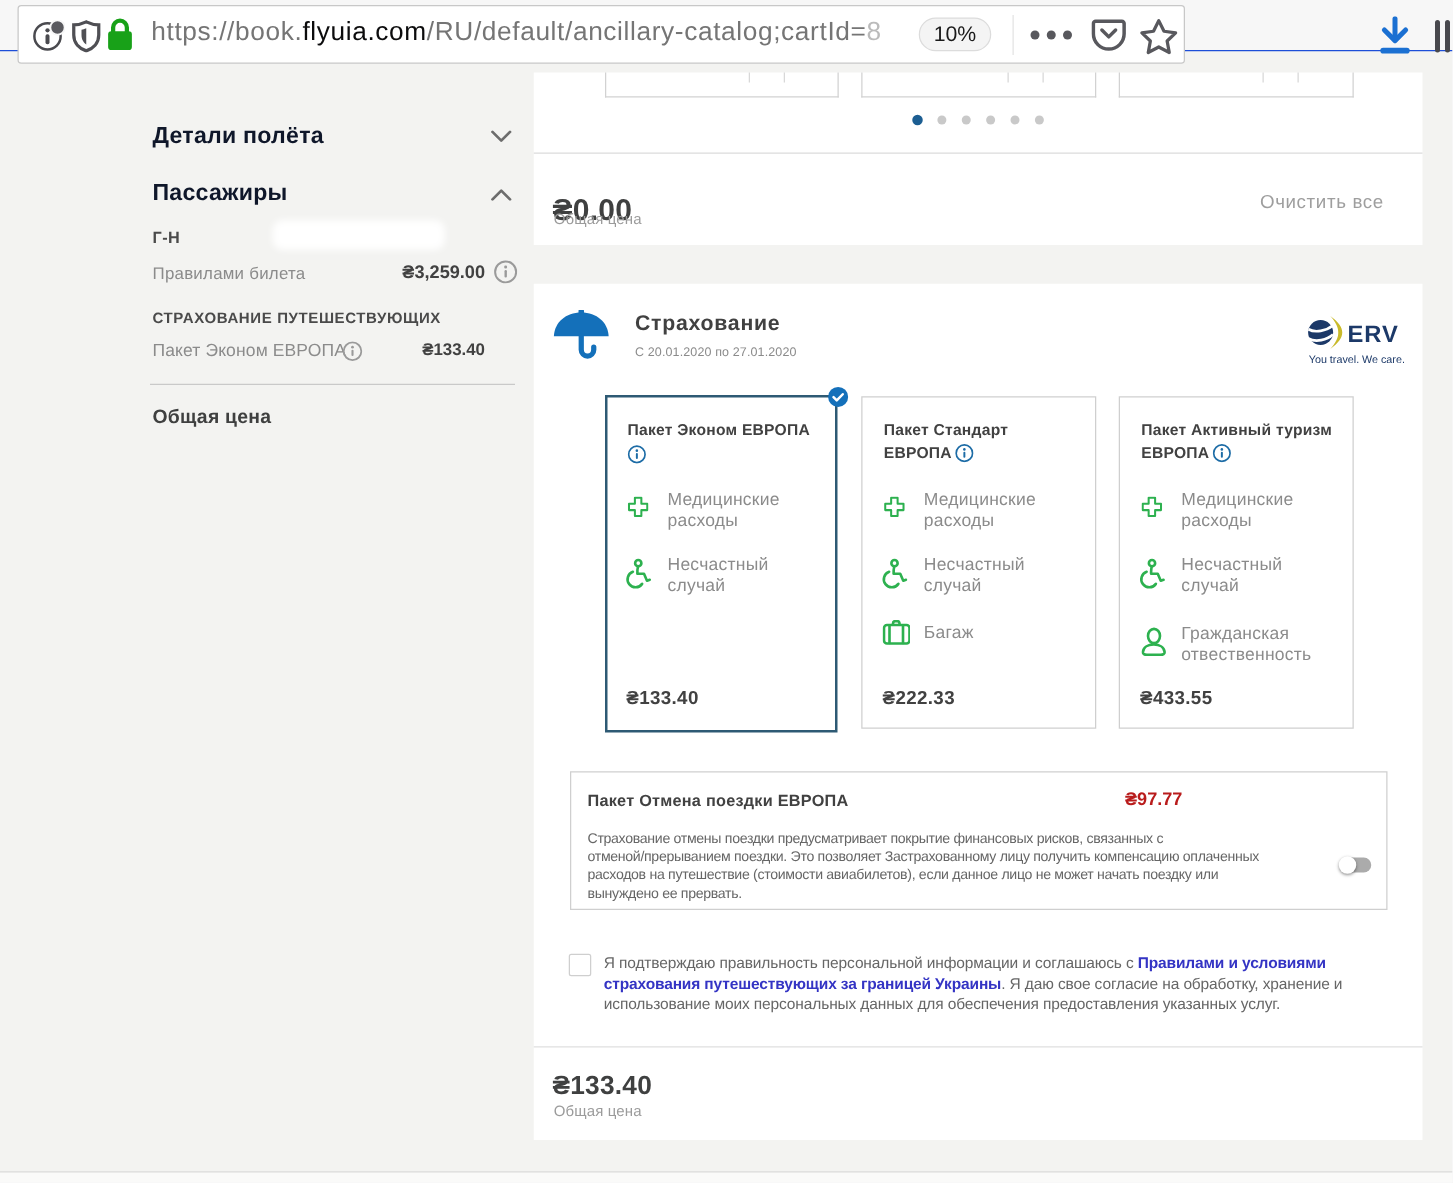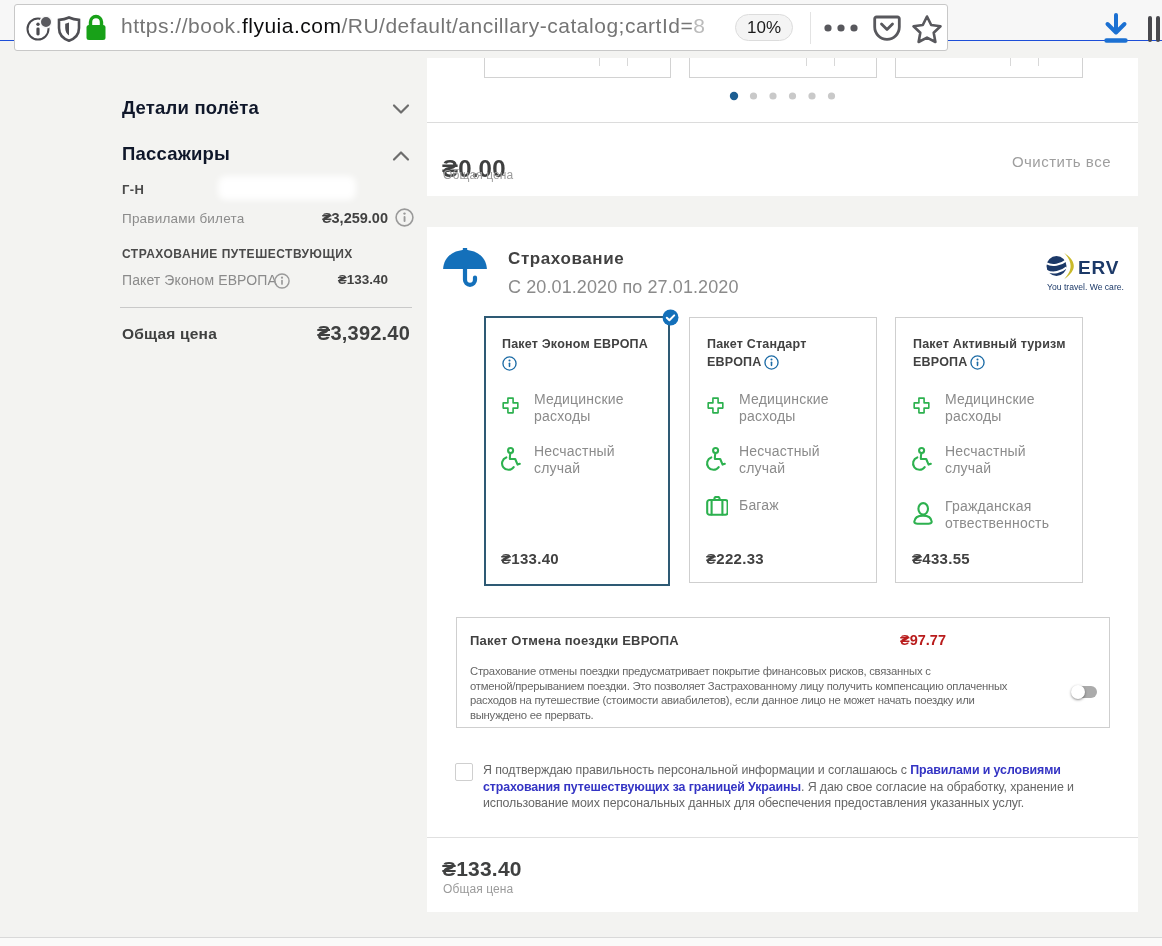--- a/index.html
+++ b/index.html
@@ -103,21 +103,20 @@
   <div class="abs" style="left:122px;top:272px;font-size:14px;color:#8b8b8b;letter-spacing:0.1px;">Пакет Эконом ЕВРОПА</div>
   <svg class="abs" style="left:274px;top:273px;" width="16" height="16" viewBox="0 0 19 19">
     <circle cx="9.5" cy="9.5" r="8.4" fill="none" stroke="#9a9a9a" stroke-width="1.7"></circle>
     <circle cx="9.5" cy="5.6" r="1.3" fill="#9a9a9a"></circle>
     <rect x="8.5" y="8" width="2" height="6" rx="1" fill="#9a9a9a"></rect>
   </svg>
   <div class="abs" style="left:120px;top:272px;width:268px;text-align:right;font-size:13.5px;font-weight:700;color:#414141;">₴133.40</div>
 
   <div class="abs" style="left:120px;top:307px;width:292px;height:1px;background:#c9c9c9;"></div>
   <div class="abs" style="left:122px;top:325px;font-size:15.5px;font-weight:700;color:#3f4040;letter-spacing:0.2px;">Общая цена</div>
-  <div class="abs" style="left:120px;top:322px;width:290px;text-align:right;font-size:20px;font-weight:700;color:#3f4040;letter-spacing:0.2px;">₴3,392.40</div>
 
   <div class="white" id="sec1" style="left:427px; top:58px; width:711px; height:138px;"></div>
   <div class="white" id="sec2" style="left:427px; top:227px; width:711px; height:685px;"></div>
   <div class="abs" style="left:0; top:937px; width:1162px; height:9px; background:#fafaf9; border-top:1px solid #d9d9d9;"></div>
 
   <div class="abs" style="left:484px;top:58px;width:187px;height:20px;border:1px solid #d2d2d2;border-top:none;"></div>
   <div class="abs" style="left:689px;top:58px;width:188px;height:20px;border:1px solid #d2d2d2;border-top:none;"></div>
   <div class="abs" style="left:895px;top:58px;width:188px;height:20px;border:1px solid #d2d2d2;border-top:none;"></div>
   <div class="abs" style="left:599px;top:58px;width:1px;height:8px;background:#d8d8d8;"></div>
   <div class="abs" style="left:627px;top:58px;width:1px;height:8px;background:#d8d8d8;"></div>
@@ -130,29 +129,29 @@
     <circle cx="6" cy="5" r="4.2" fill="#1c5e92"></circle>
     <circle cx="25.5" cy="5" r="3.6" fill="#c9c9c9"></circle>
     <circle cx="45" cy="5" r="3.6" fill="#c9c9c9"></circle>
     <circle cx="64.5" cy="5" r="3.6" fill="#c9c9c9"></circle>
     <circle cx="84" cy="5" r="3.6" fill="#c9c9c9"></circle>
     <circle cx="103.5" cy="5" r="3.6" fill="#c9c9c9"></circle>
   </svg>
   <div class="abs" style="left:427px;top:122px;width:711px;height:1px;background:#dcdcdc;"></div>
   <div class="abs" style="left:442px;top:155px;font-size:24px;font-weight:700;color:#3f4040;letter-spacing:0.2px;">₴0.00</div>
   <div class="abs" style="left:443px;top:168px;font-size:12px;color:#9b9b9b;letter-spacing:0.1px;">Общая цена</div>
-  <div class="abs" style="left:900px;top:153px;width:211px;text-align:right;font-size:15px;color:#9e9e9e;letter-spacing:0.5px;">Очистить все</div>
+  <div class="abs" style="left:952px;top:153px;width:211px;text-align:center;font-size:15px;color:#9e9e9e;letter-spacing:0.5px;">Очистить все</div>
 
   <svg class="abs" style="left:442px;top:248px;" width="46" height="40" viewBox="0 0 46 40">
     <path d="M20.8 4 L20.8 1 A2.2 2.2 0 0 1 25.2 1 L25.2 4 Z" fill="#1470ba"></path>
     <path d="M1.1 21 C1.6 9.8 10.6 2 23 2 C35.4 2 44.4 9.8 44.9 21 Z" fill="#1470ba"></path>
     <path d="M23 21 L23 31.8 A5 5 0 0 0 33 31.8 L33 29.6" fill="none" stroke="#1470ba" stroke-width="4.2" stroke-linecap="round"></path>
   </svg>
   <div class="abs" style="left:508px;top:249px;font-size:17px;font-weight:700;color:#414141;letter-spacing:0.6px;">Страхование</div>
-  <div class="abs" style="left:508px;top:277px;font-size:18px;color:#8b8b8b;letter-spacing:0.1px;">С 20.01.2020 по 27.01.2020</div>
+  <div class="abs" style="left:508px;top:277px;font-size:10px;color:#8b8b8b;letter-spacing:0.1px;">С 20.01.2020 по 27.01.2020</div>
 
   <svg class="abs" style="left:1040px;top:252px;" width="92" height="42" viewBox="0 0 92 42">
     <circle cx="16.5" cy="14" r="10" fill="#1c3968"></circle>
     <path d="M6.8 11.4 C12.2 14.6 21 12.6 26 8.6" fill="none" stroke="#fff" stroke-width="2.1"></path>
     <path d="M6.6 18.8 C12.7 22.2 21.6 20 26.4 15.6" fill="none" stroke="#fff" stroke-width="2.1"></path>
     <path d="M24.2 0.8 C30.8 5.6 33.8 9.6 33.8 14 C33.8 18.4 30.8 22.4 24.2 27.2 C28.8 22 30.6 18.2 30.6 14 C30.6 9.8 28.8 6 24.2 0.8 Z" fill="#c9ba2b"></path>
     <text x="38" y="21.5" font-family="Liberation Sans, sans-serif" font-weight="700" font-size="19px" fill="#1c3968" letter-spacing="0.8">ERV</text>
     <text x="7" y="38" font-family="Liberation Sans, sans-serif" font-size="8.6px" fill="#1c3968">You travel. We care.</text>
   </svg>
 

